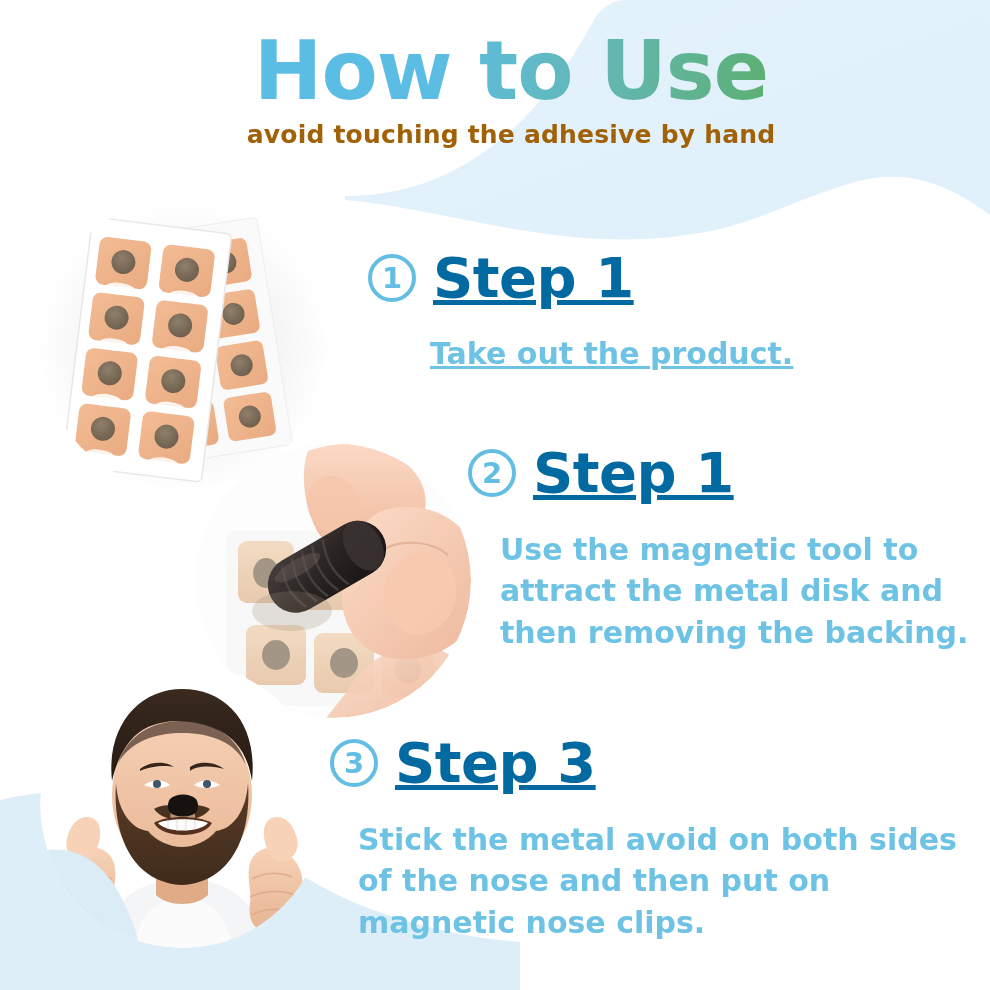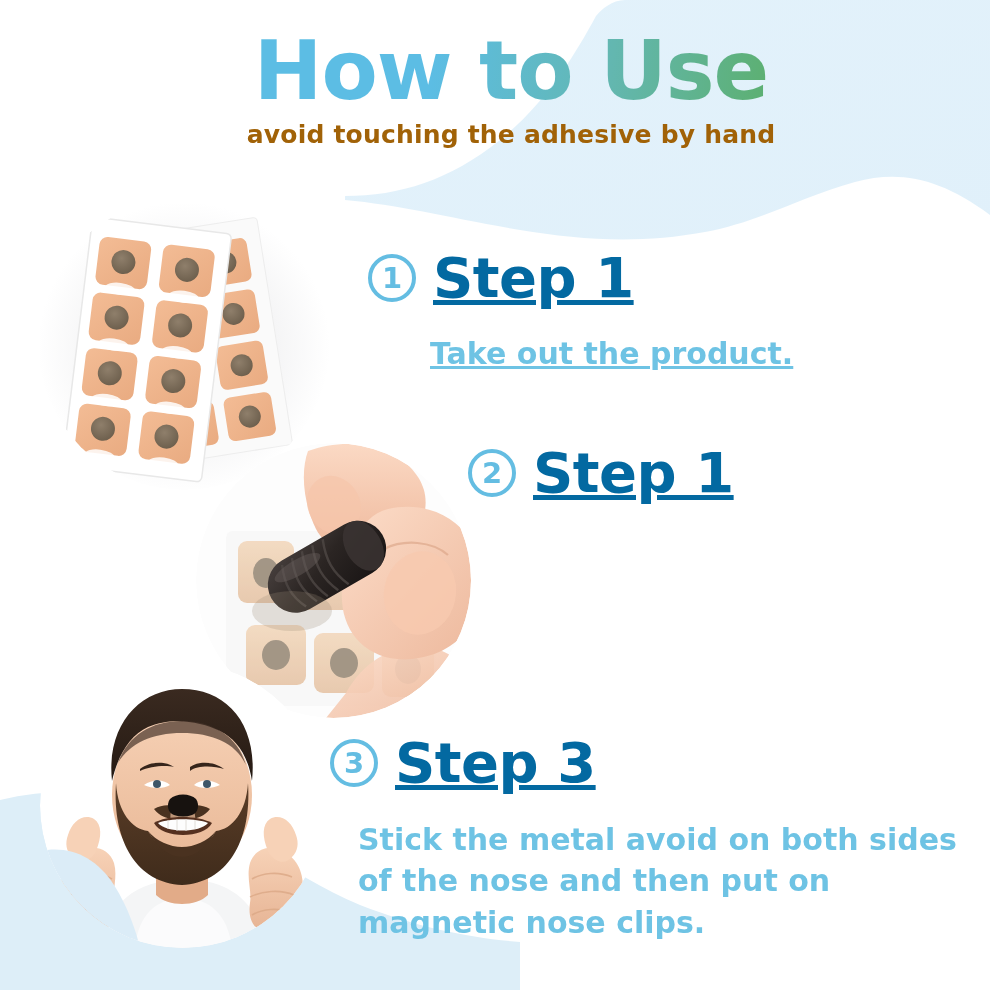--- a/index.html
+++ b/index.html
@@ -413,20 +413,21 @@
       <div class="step-title">Step 1</div>
     </div>
     <p class="step-body">Take out the product.</p>
   </div>
 
   <div class="step step-2">
     <div class="step-head">
       <div class="num-badge">2</div>
       <div class="step-title">Step 1</div>
     </div>
+    <p class="step-body">Use the magnetic tool to attract the metal disk and then removing the backing.</p>
   </div>
 
   <div class="step step-3">
     <div class="step-head">
       <div class="num-badge">3</div>
       <div class="step-title">Step 3</div>
     </div>
     <p class="step-body">Stick the metal avoid on both sides of the nose and then put on magnetic nose clips.</p>
   </div>
 

